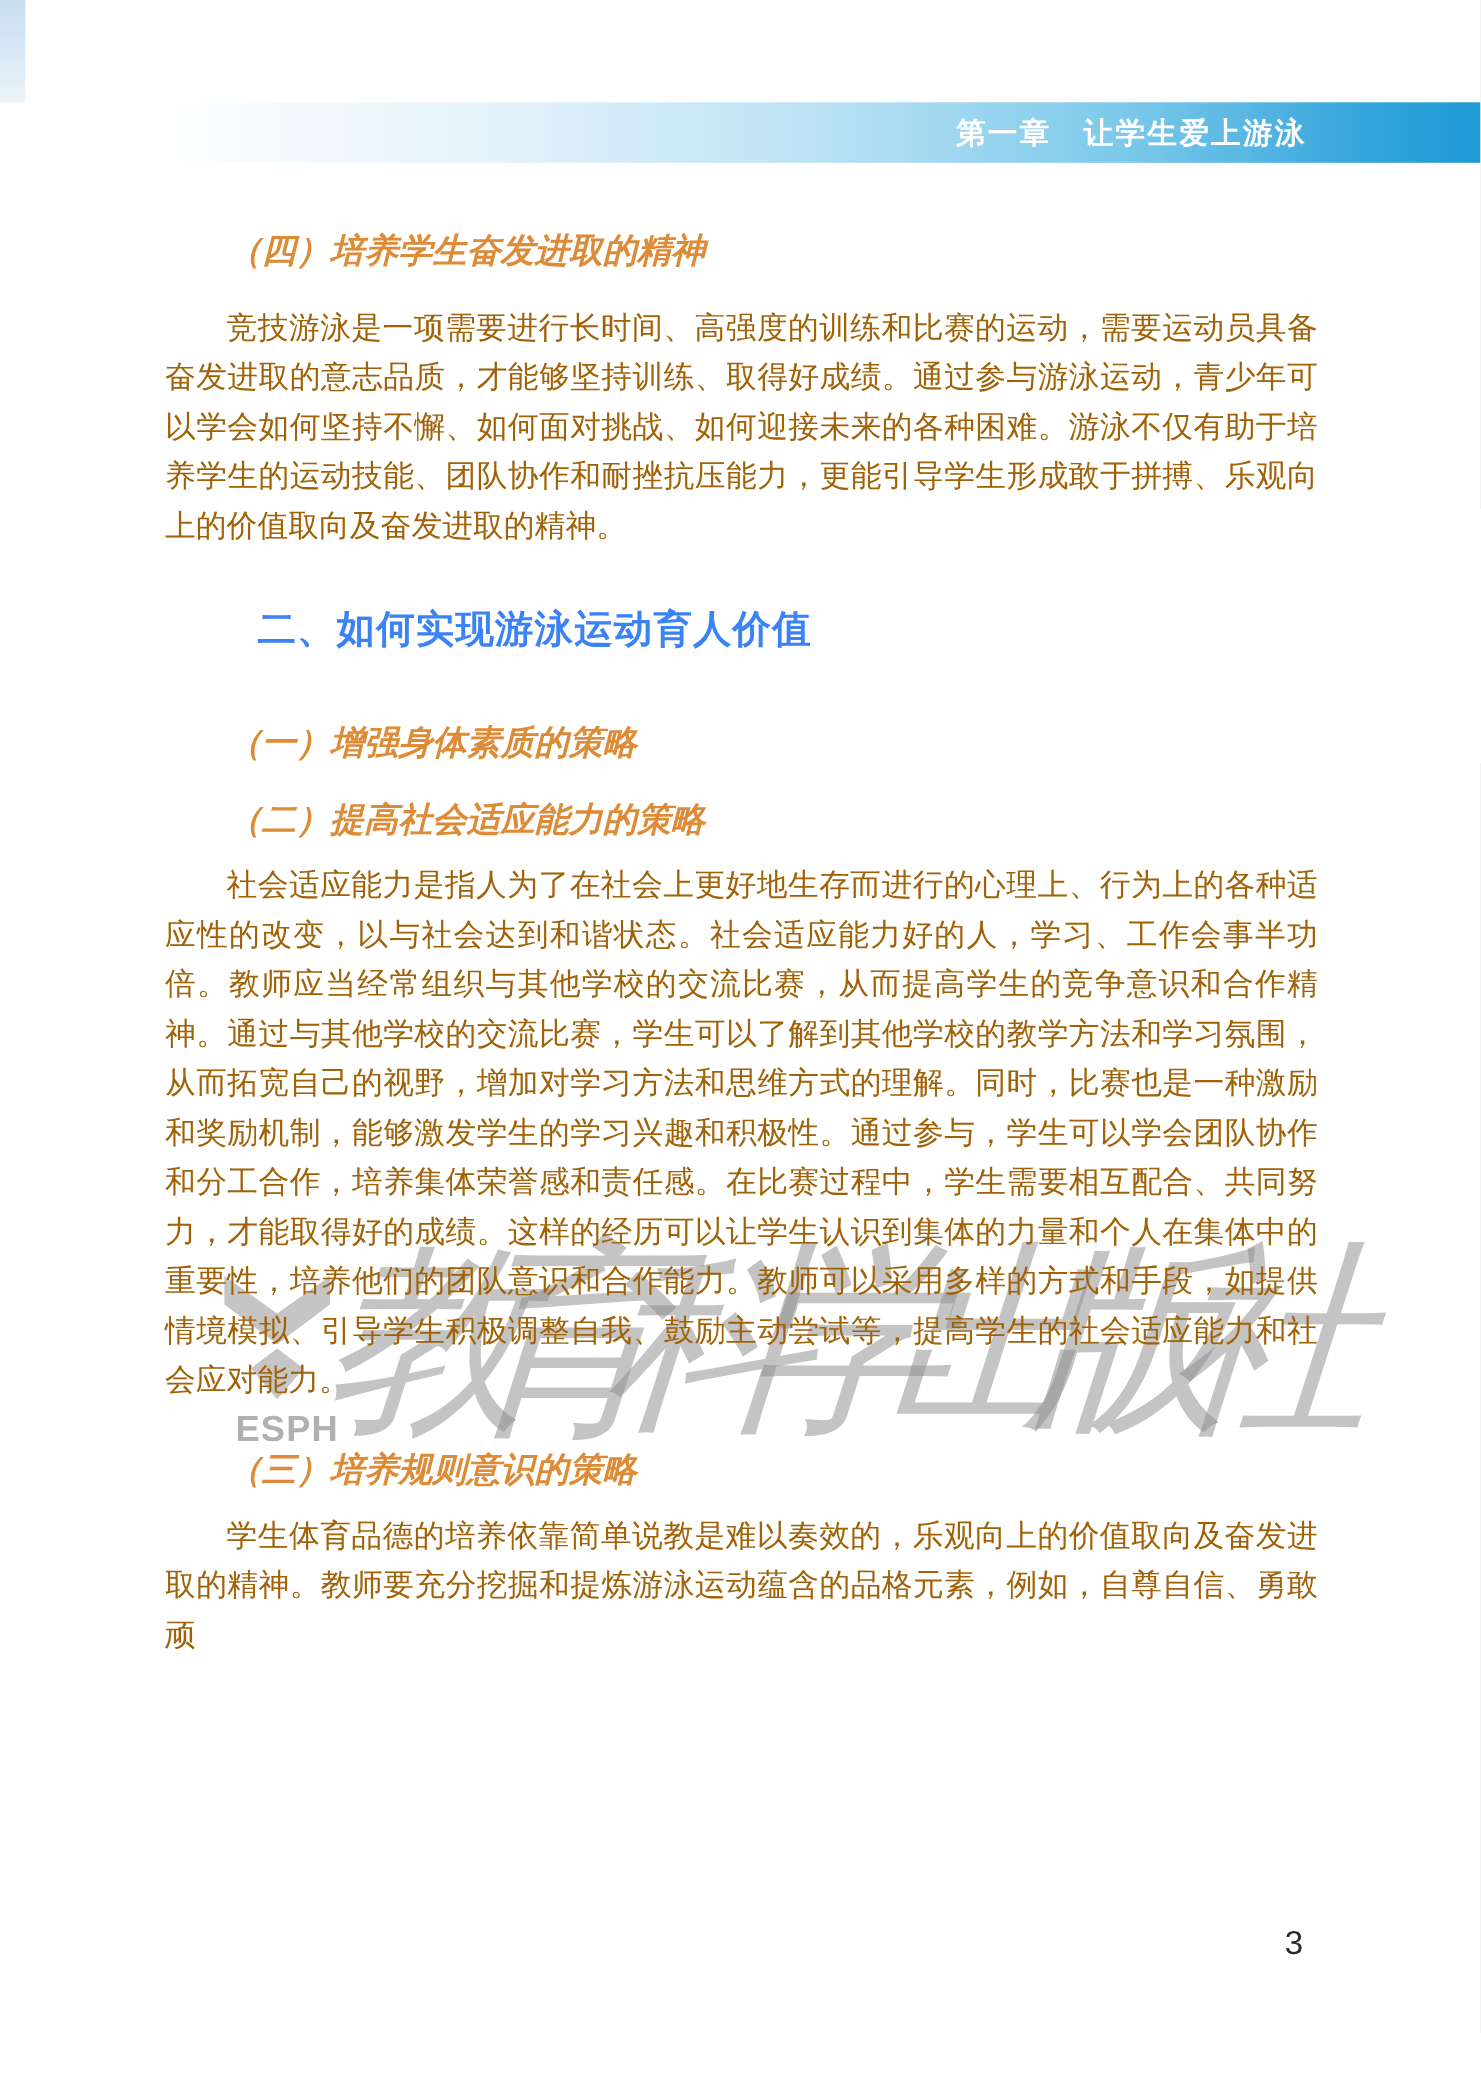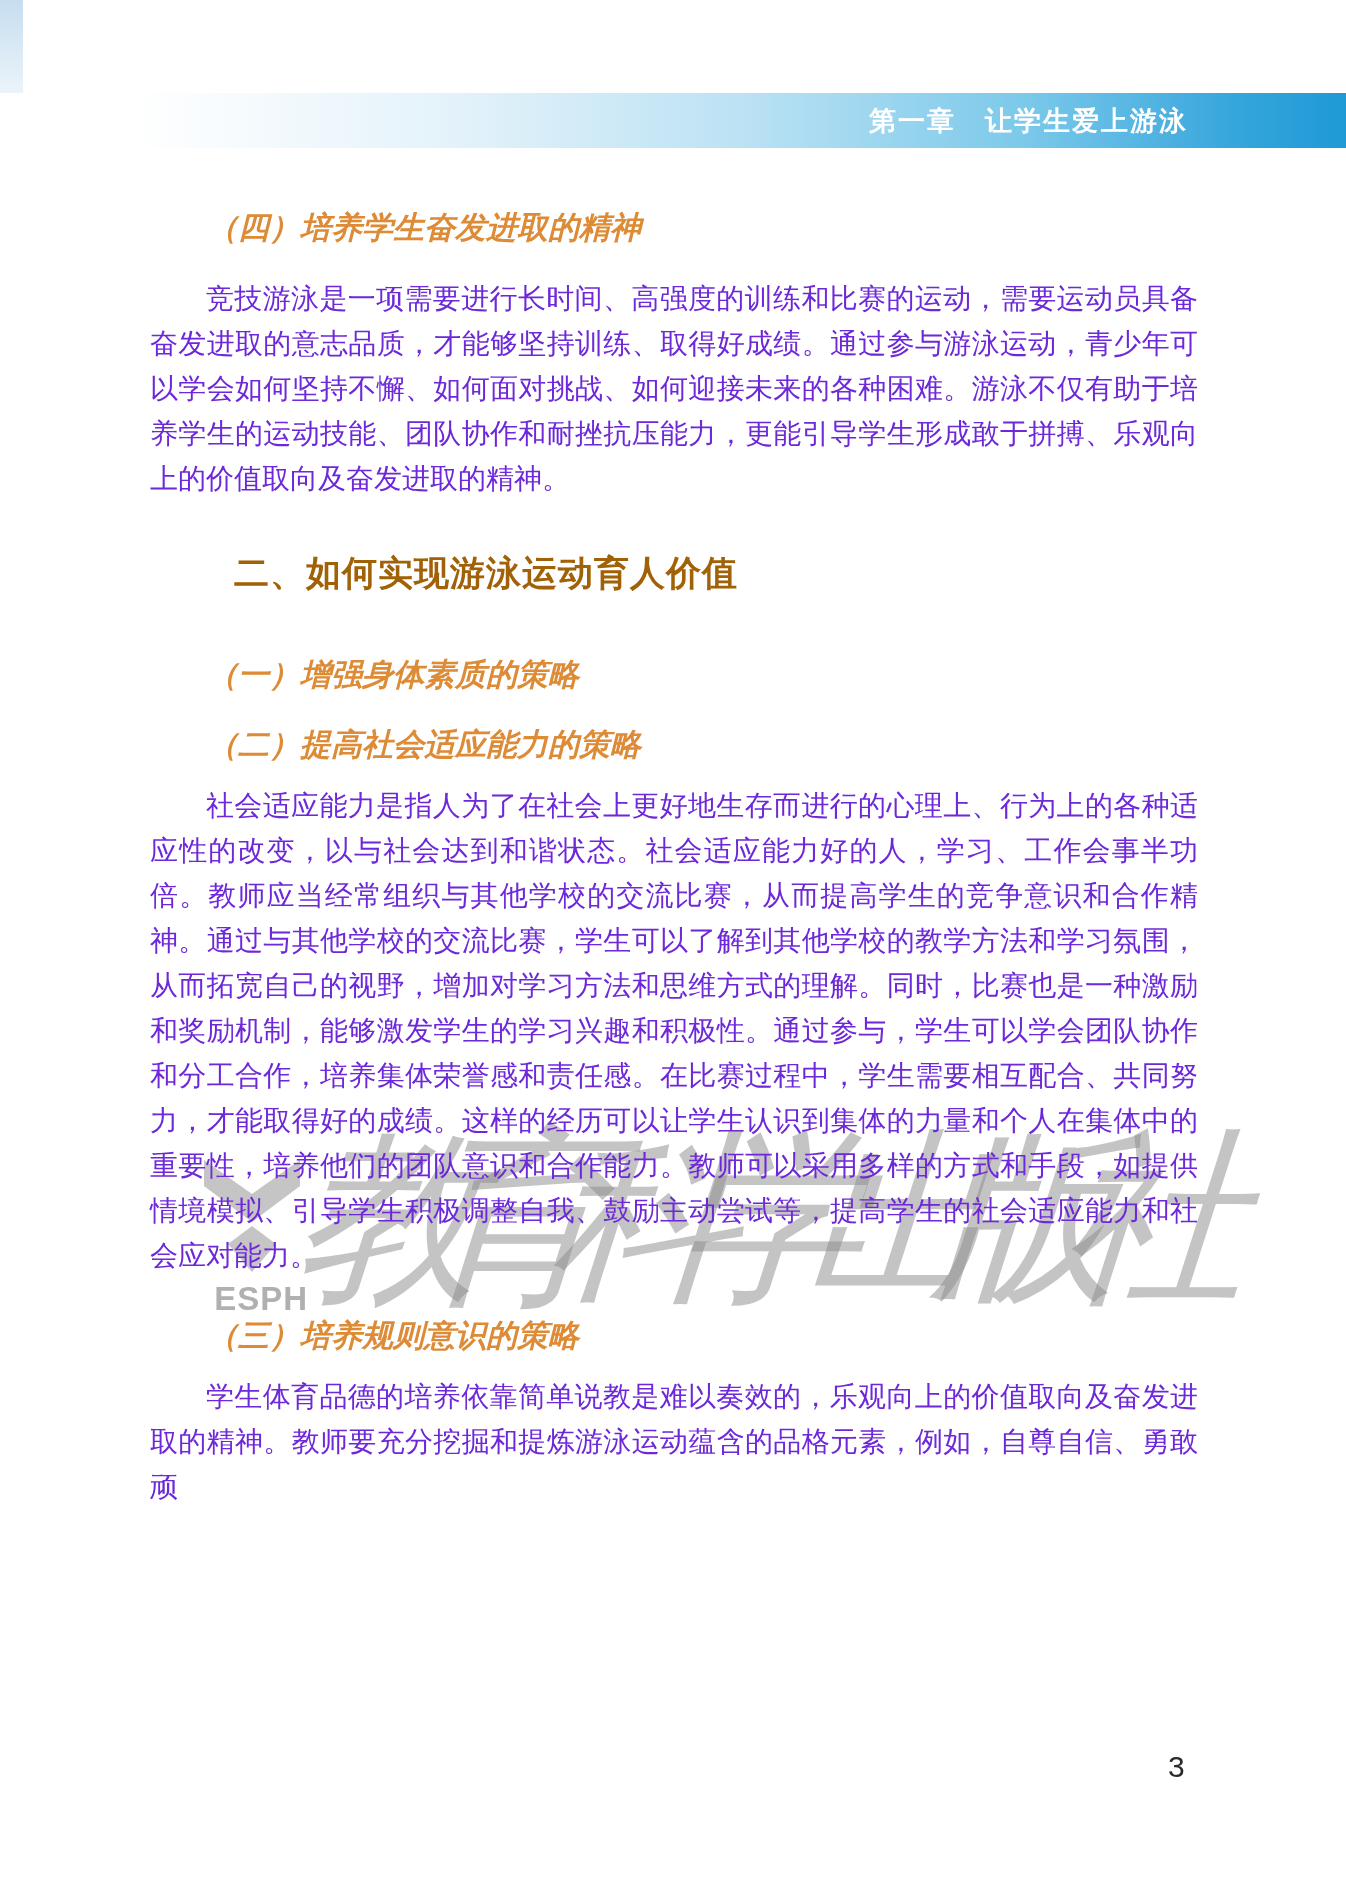--- a/index.html
+++ b/index.html
@@ -51,27 +51,27 @@
   
   .content{
     position:absolute;left:150px;top:0;width:1048px;z-index:2;
   }
   .orange-heading{
     font-size:31px;line-height:44px;font-weight:bold;
     color:#dd8b36;padding-left:57px;margin:0;font-style:italic;
   }
   .blue-heading{
     font-size:35px;line-height:48px;font-weight:bold;
-    color:#a16207;padding-left:84px;margin:0;
+    color:#3b82f6;padding-left:84px;margin:0;
     font-family:"Liberation Sans","DejaVu Sans",sans-serif;
     letter-spacing:1px;
   }
   .para{
     font-size:28px;line-height:45px;margin:0;
-    text-align:justify;text-indent:56px;color:#6d28d9;
+    text-align:justify;text-indent:56px;color:#a16207;
   }
   .mt-h4{margin-top:206px;}
   .mt-p1{margin-top:26px;}
   .mt-sec{margin-top:48px;}
   .mt-h1{margin-top:56px;}
   .mt-p2{margin-top:14px;}
   .mt-h2{margin-top:26px;}
   .mt-p3{margin-top:16px;}
   .mt-h3{margin-top:36px;}
   .mt-p4{margin-top:16px;}

